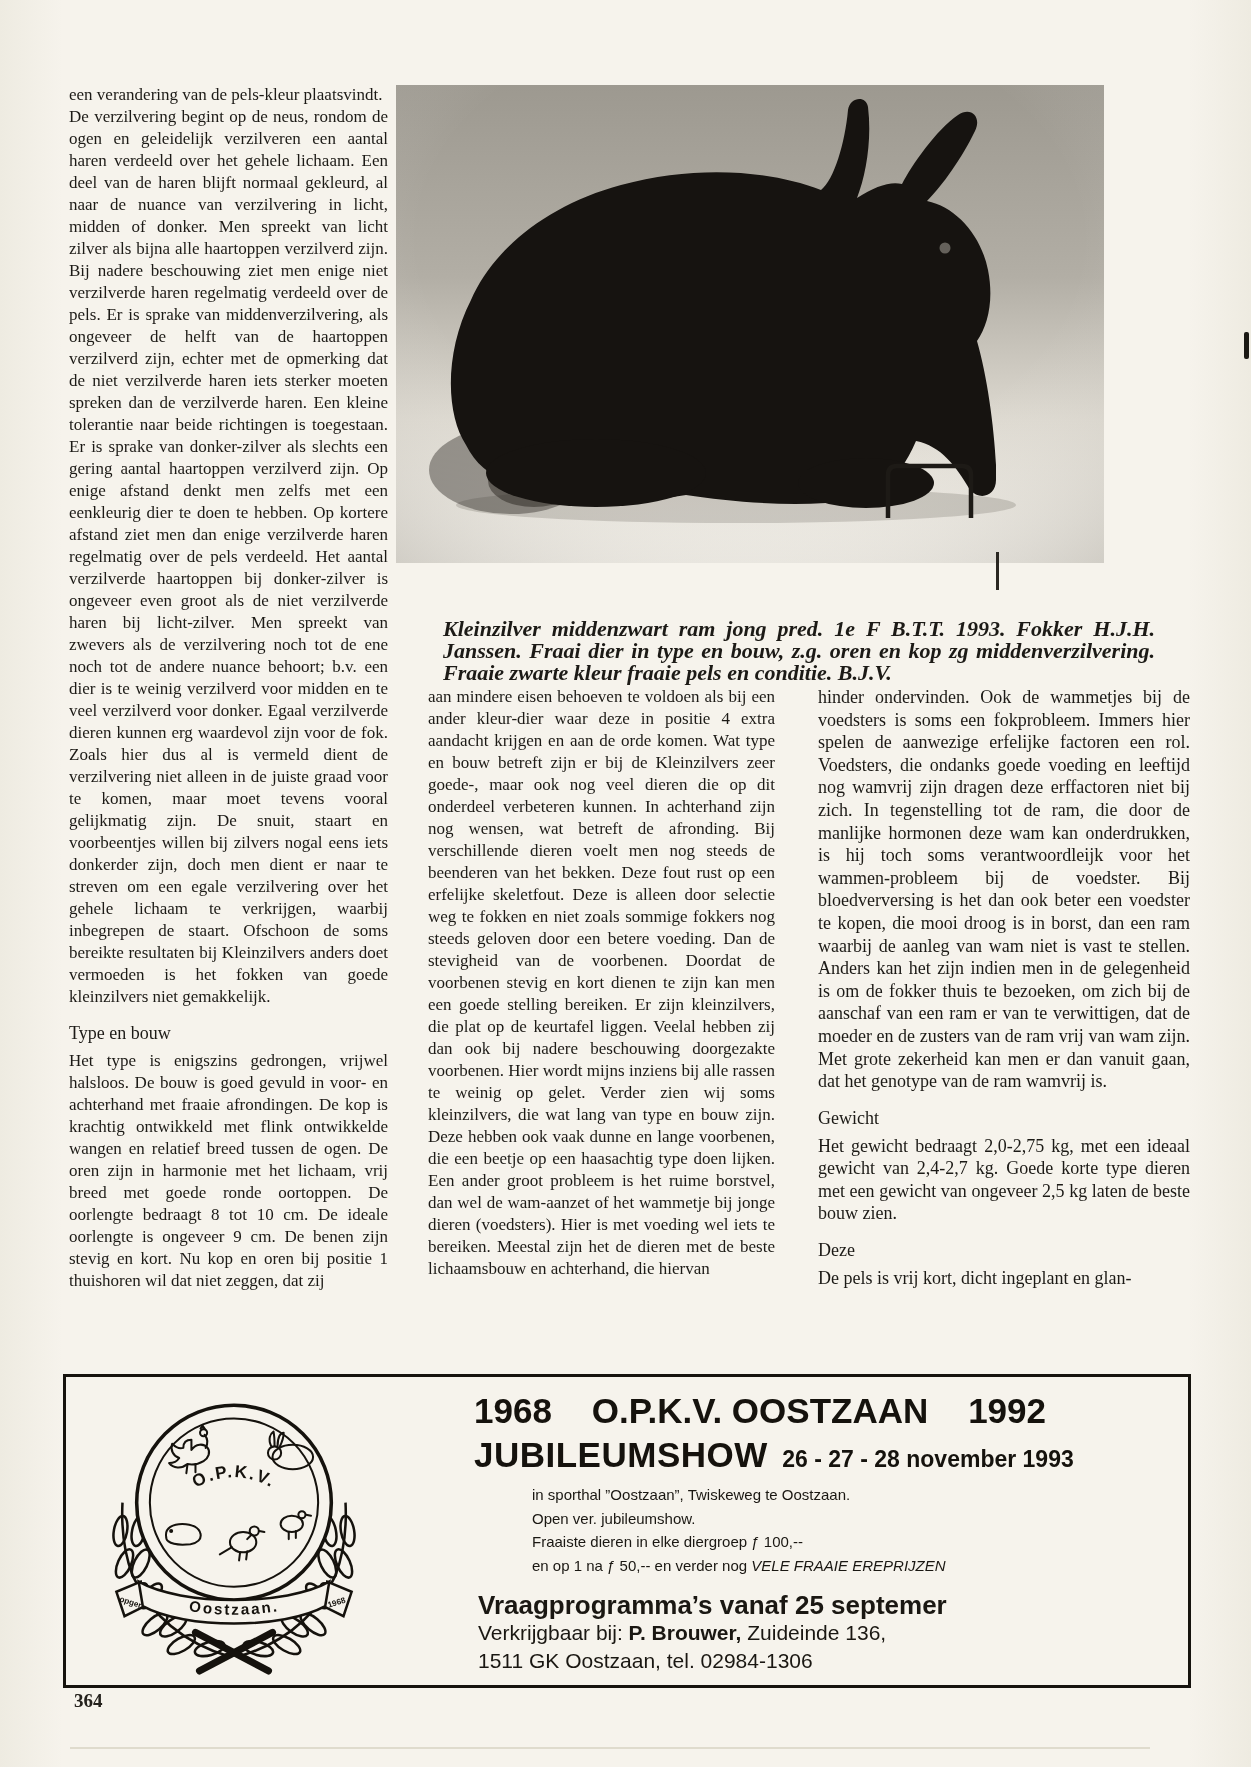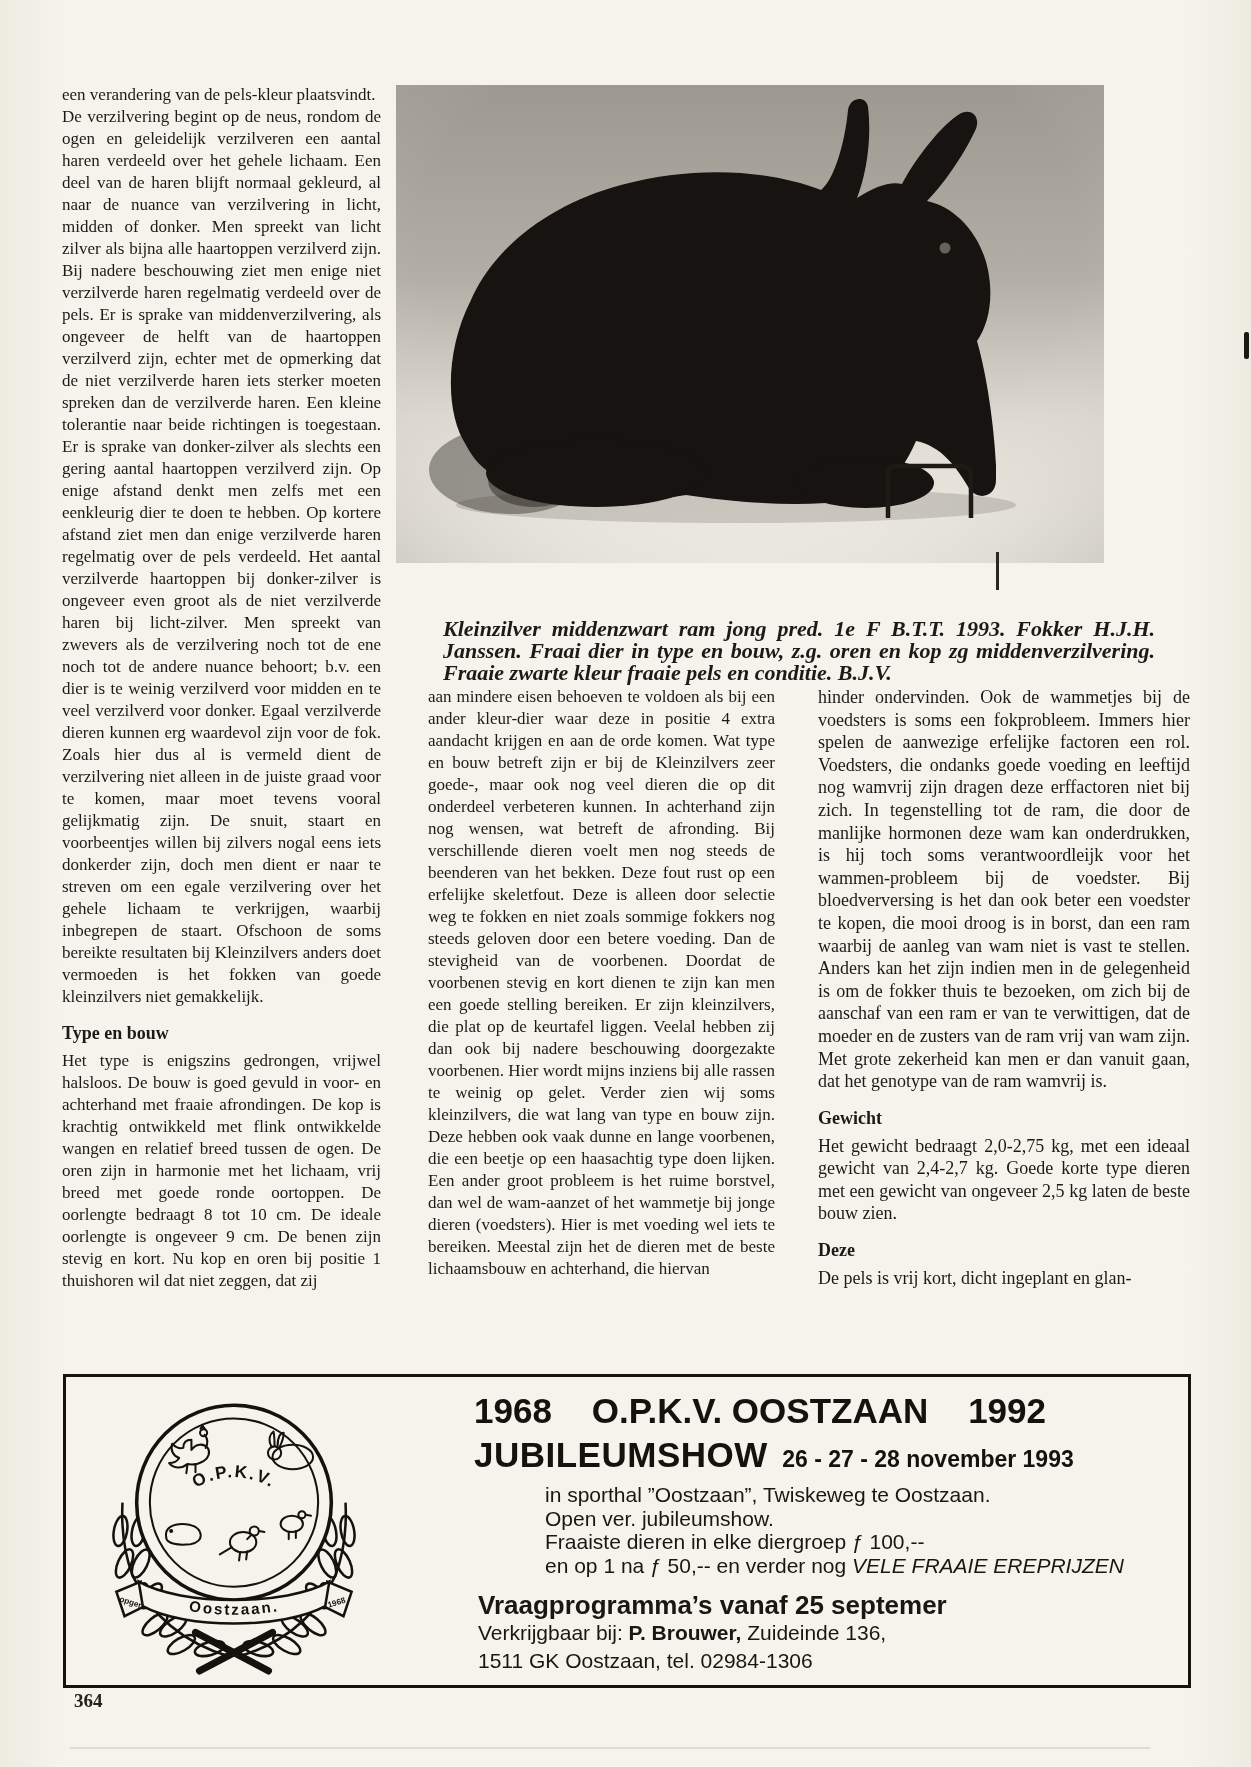--- a/index.html
+++ b/index.html
@@ -15,23 +15,23 @@
   .col{
     position:absolute;
     font-family:"Liberation Serif","DejaVu Serif",serif;
     font-size:17px;line-height:22px;
     text-align:justify;
   }
   .col p{margin:0 0 0 0;}
   .col p + p{margin-top:0;}
   .col h3{
     font-size:18px;line-height:22px;margin:14px 0 6px 0;
-    font-weight:bold;text-align:left;
-  }
-  .col-left{left:62px;top:84px;width:319px;}
+    font-weight:normal;text-align:left;
+  }
+  .col-left{left:69px;top:84px;width:319px;}
   .col-mid{left:428px;top:686px;width:347px;}
   .col-right{left:818px;top:686px;width:372px;font-size:18px;line-height:22.6px;}
 
   
   .photo{position:absolute;left:396px;top:85px;width:708px;height:478px;margin:0;}
   .photo svg{display:block;width:100%;height:100%;}
 
   .caption{
     position:absolute;left:443px;top:618px;width:712px;
     font-family:"Liberation Serif","DejaVu Serif",serif;
@@ -47,21 +47,21 @@
   .adbox, .adbox *{font-family:"Liberation Sans","DejaVu Sans",sans-serif;}
   .ad-logo{position:absolute;left:12px;top:6px;width:312px;height:294px;}
   .ad-headline{
     position:absolute;left:408px;top:14px;width:572px;
     display:flex;justify-content:space-between;align-items:baseline;
     font-size:35px;font-weight:bold;color:#15120d;white-space:nowrap;
   }
   .ad-show{position:absolute;left:408px;top:58px;white-space:nowrap;color:#15120d;}
   .ad-show .show-title{font-size:35px;font-weight:bold;letter-spacing:0.5px;}
   .ad-show .show-dates{font-size:23px;font-weight:bold;margin-left:10px;}
-  .ad-info{position:absolute;left:479px;top:106px;font-size:21px;line-height:23.5px;color:#1a1712;}
+  .ad-info{position:absolute;left:466px;top:106px;font-size:15px;line-height:23.5px;color:#1a1712;}
   .ad-contact{position:absolute;left:412px;top:214px;font-size:21px;line-height:28px;color:#1a1712;}
   .ad-contact .lead{font-size:26px;font-weight:bold;}
   .b{font-weight:bold;}
   .it{font-style:italic;margin-top:46px;}
 
   .pagenum{
     position:absolute;left:74px;top:1690px;
     font-family:"Liberation Serif","DejaVu Serif",serif;
     font-size:19px;font-weight:bold;color:#24211c;
   }

